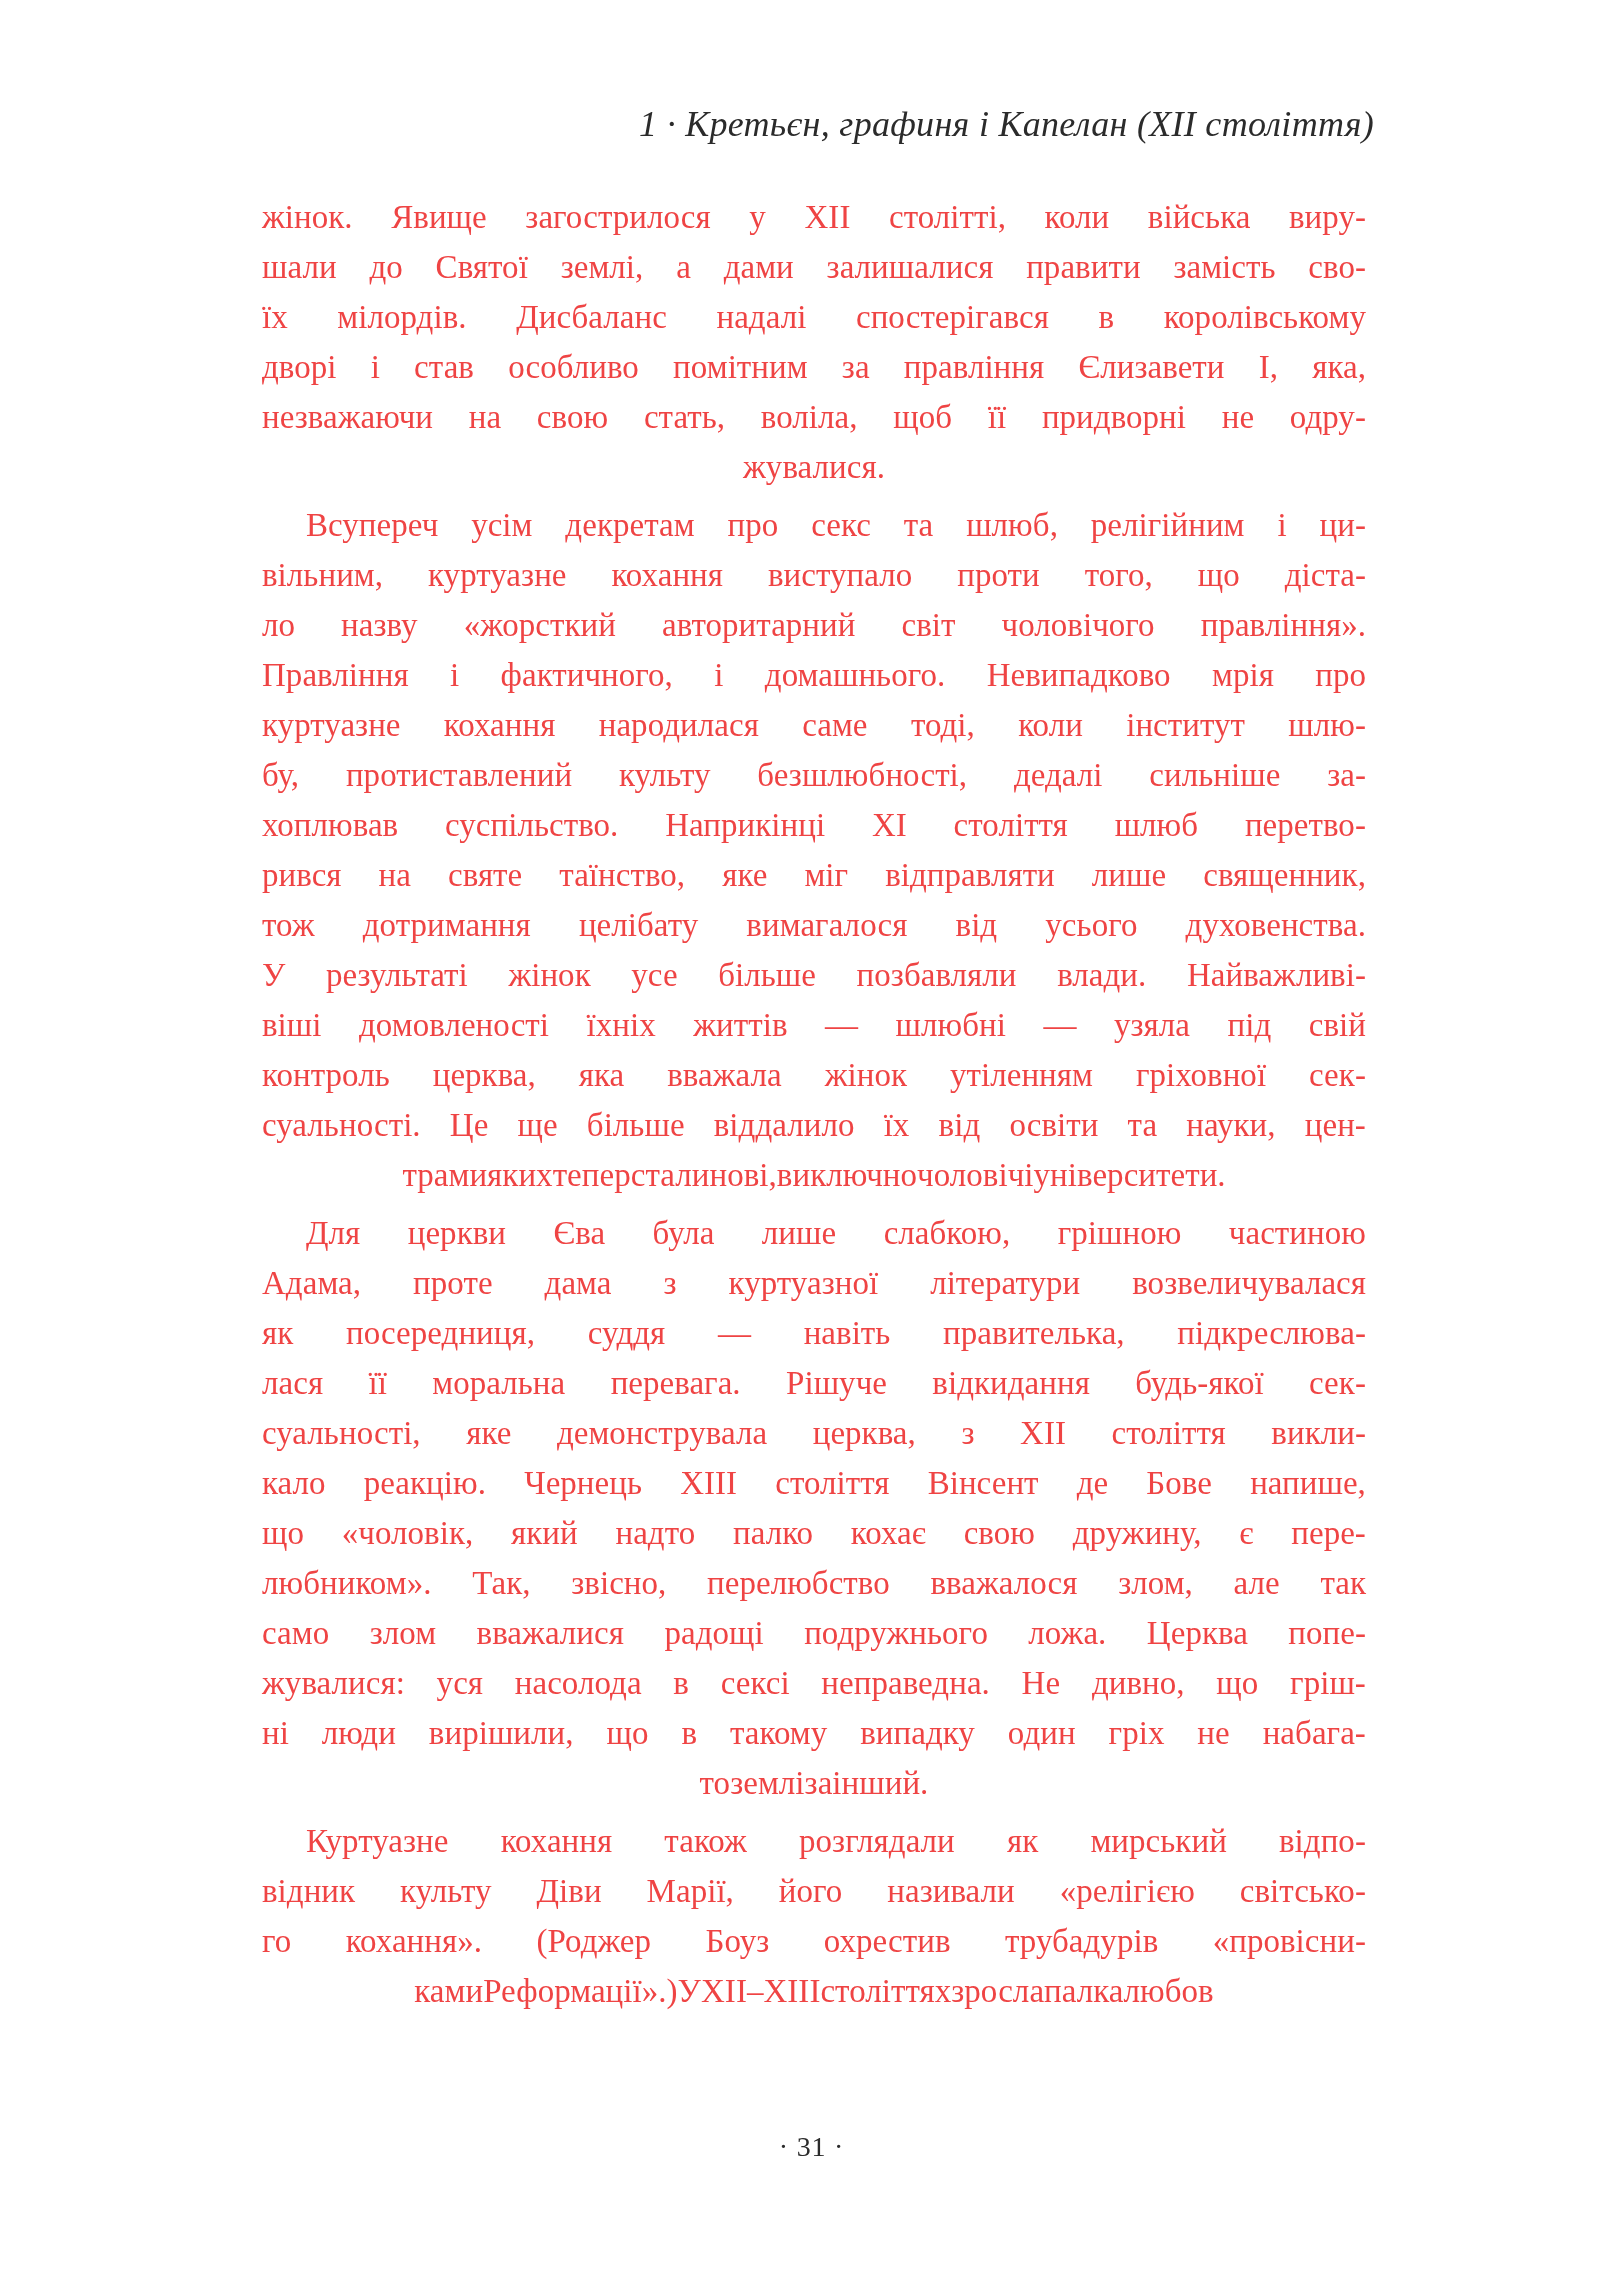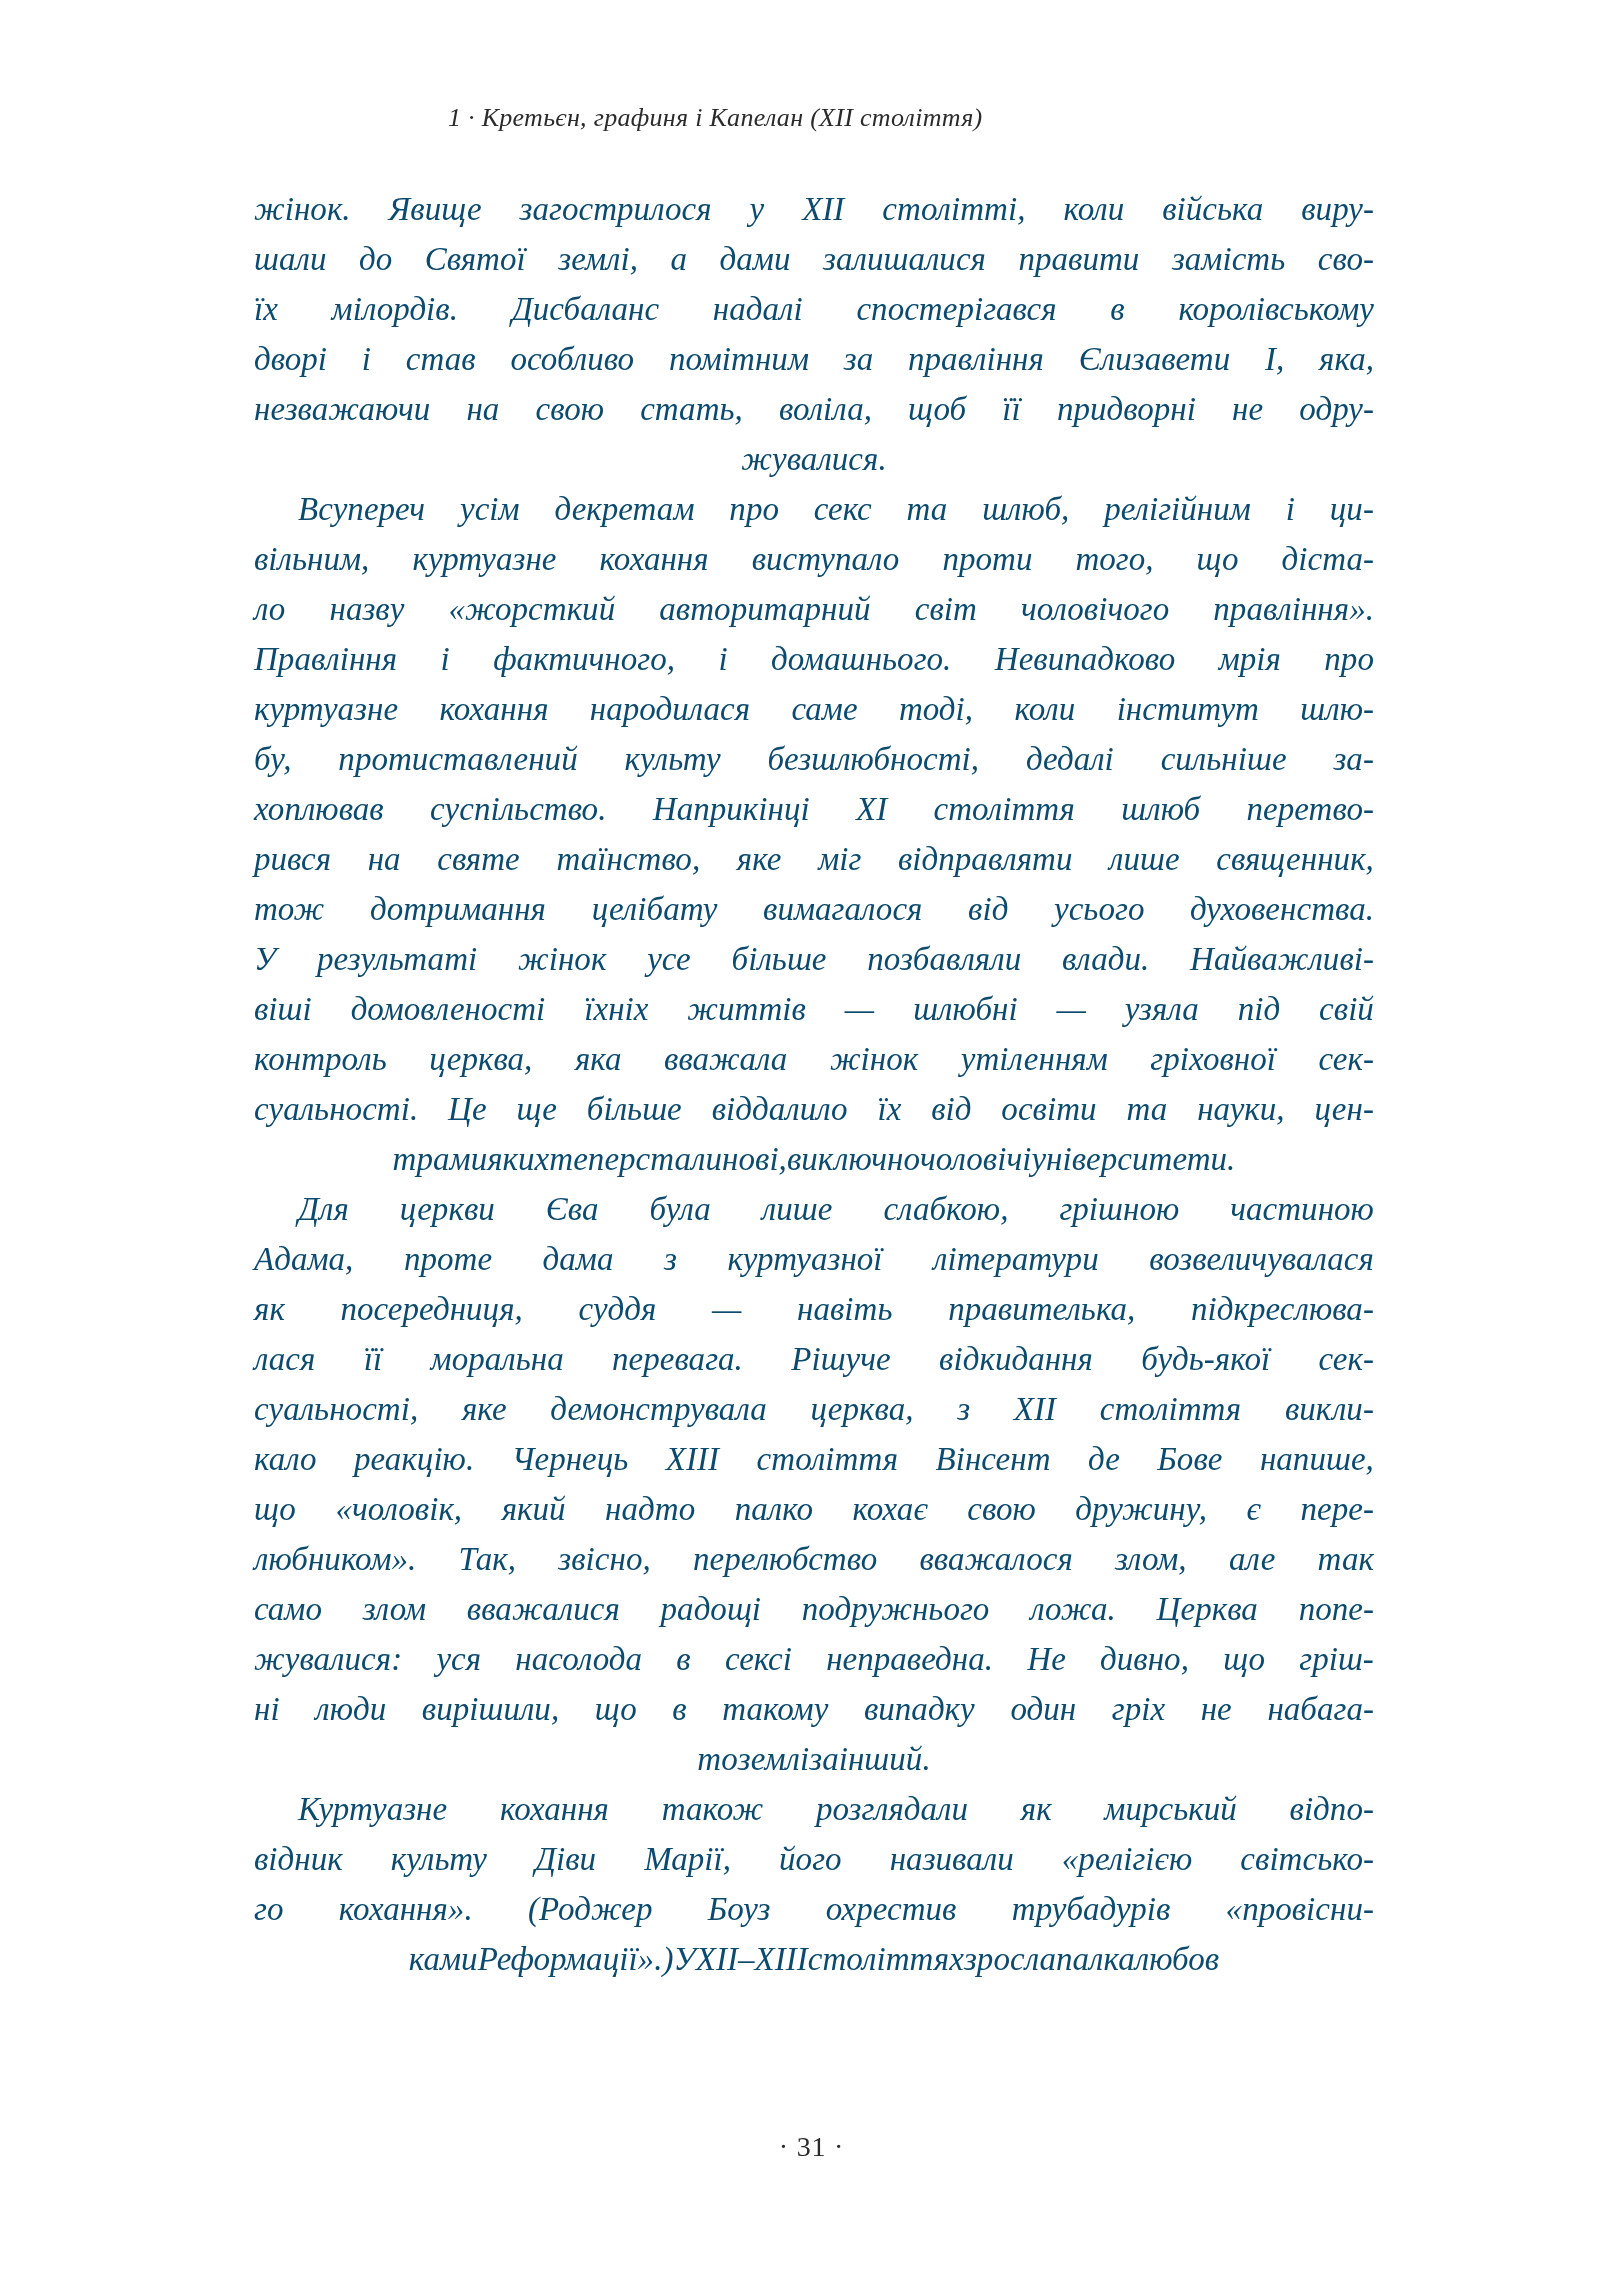--- a/index.html
+++ b/index.html
@@ -18,45 +18,44 @@
     color: #111111;
     -webkit-font-smoothing: antialiased;
   }
 
   
   .running-head {
     position: absolute;
     left: 254px;
     top: 103px;
     width: 1120px;
-    text-align: left;
+    text-align: right;
     padding-left: 194px;
     box-sizing: border-box;
     font-style: italic;
-    font-size: 26px;
+    font-size: 36px;
     letter-spacing: 0.3px;
     color: #2b2b2b;
     white-space: nowrap;
   }
 
   
   .text-block {
     position: absolute;
     left: 254px;
     top: 184px;
     width: 1120px;
   }
 
   .para {
-    margin: 0;
+    margin: 8px;
     font-size: 33px;
     line-height: 50px;
-    color: #0c4a6e;
+    color: #ef4444;
     letter-spacing: 0.04px;
-    font-style: italic;
   }
 
   
   .line {
     display: flex;
     width: 100%;
     white-space: pre;
   }
   .line.justify {
     justify-content: space-between;

